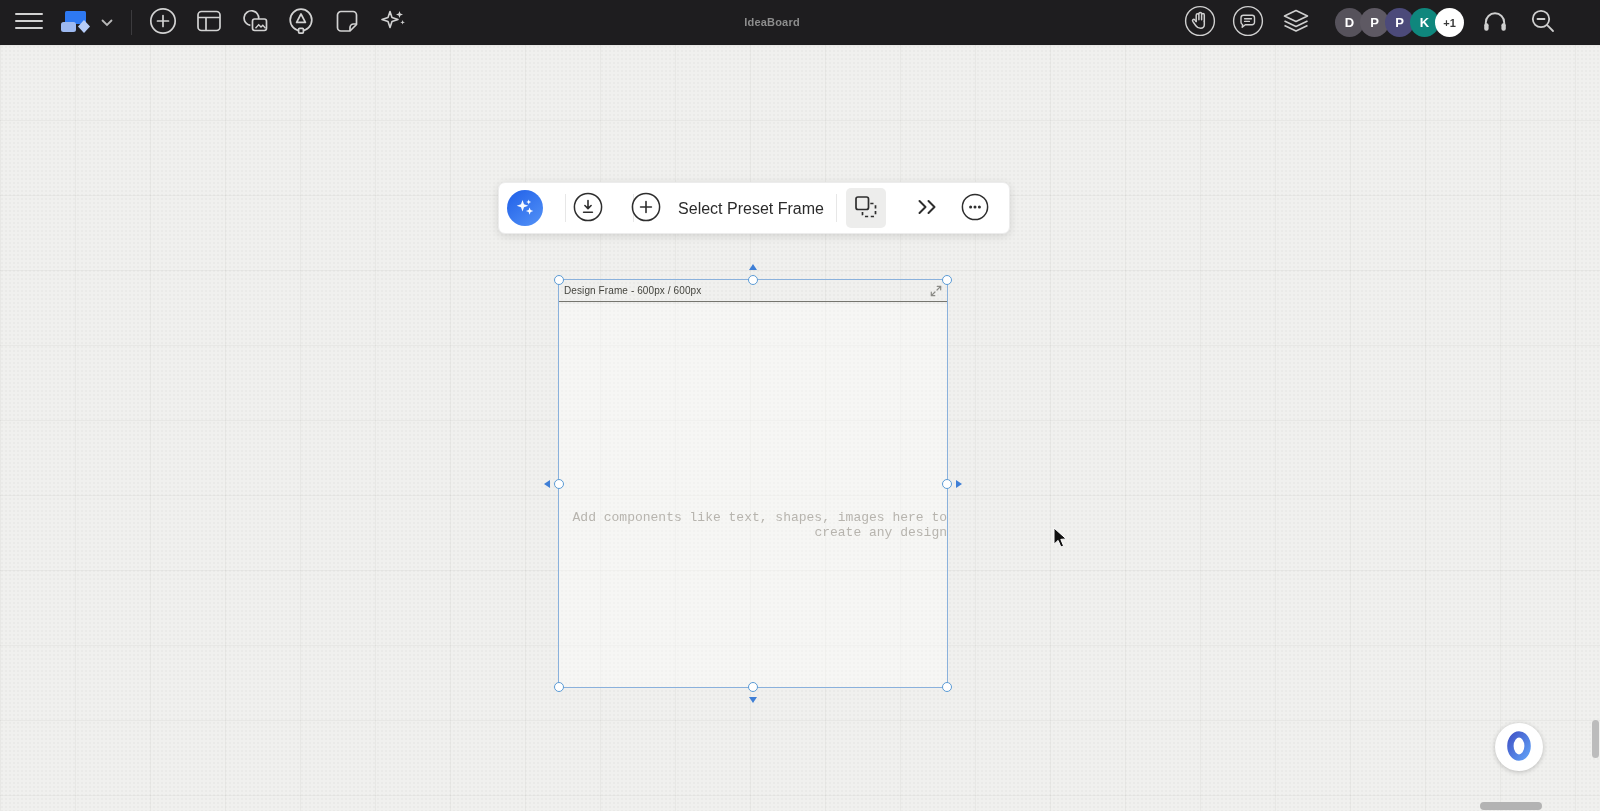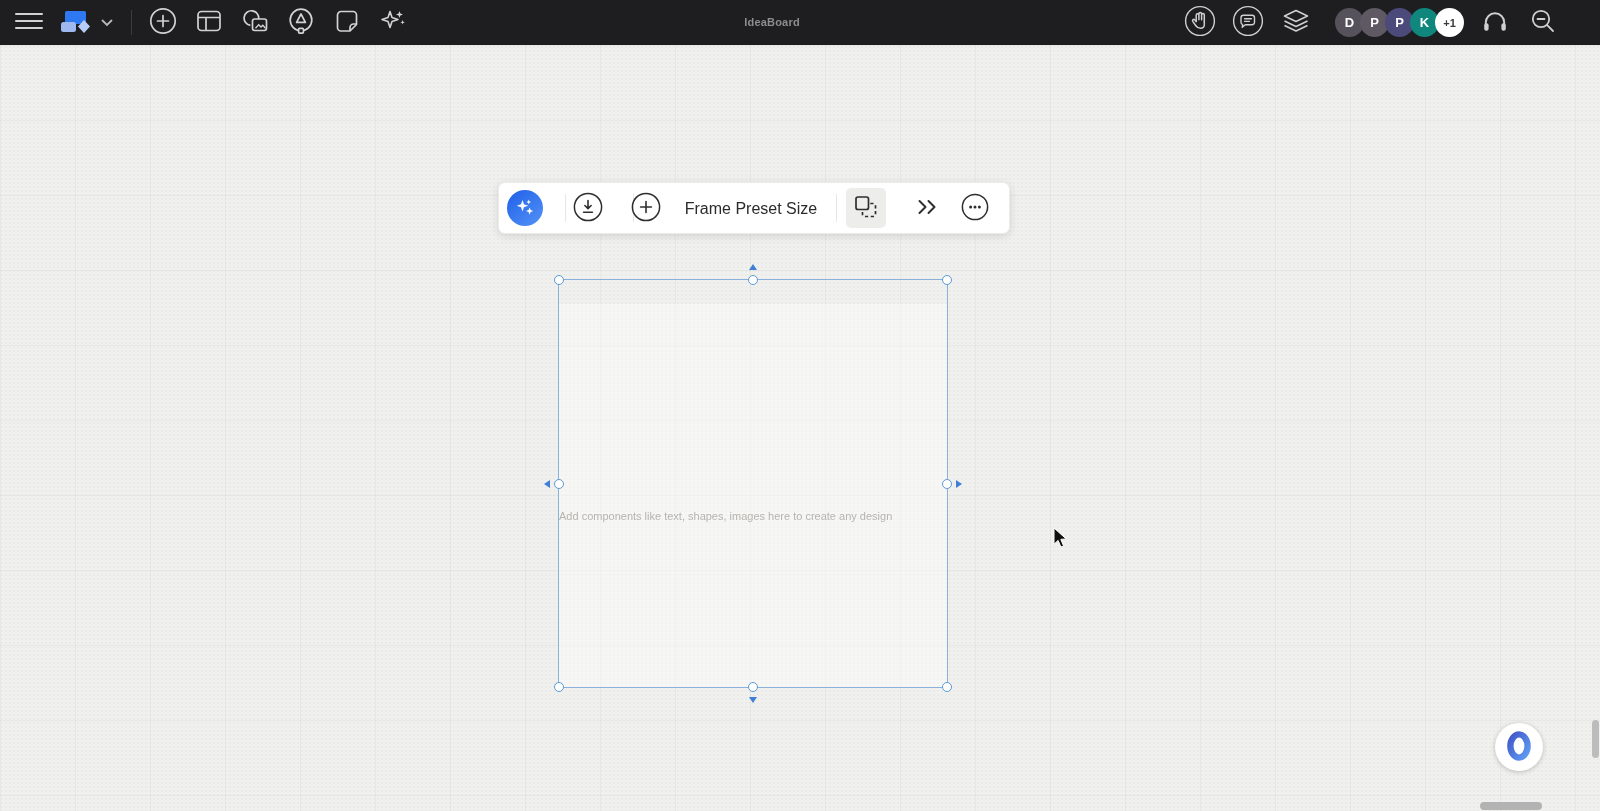--- a/index.html
+++ b/index.html
@@ -50,22 +50,22 @@
 
   
   .selection{position:absolute;left:558px;top:279px;width:390px;height:409px;
       border:1.5px solid #8ab1dc;box-sizing:border-box;z-index:3;}
   .frame-header{position:absolute;left:0;top:0;right:0;height:22px;display:flex;align-items:center;
       padding:0 5px;box-sizing:border-box;border-bottom:1.7px solid #76766f;
       font-size:10px;color:#45453f;letter-spacing:.1px;}
   .frame-title{white-space:nowrap;}
   .frame-expand{position:absolute;right:5px;top:5px;background:none;border:none;padding:0;cursor:pointer;}
   .frame-body{position:absolute;left:0;top:23.7px;right:0;bottom:0;background:rgba(253,253,251,0.45);}
-  .frame-placeholder{position:absolute;left:0;right:0;top:206px;text-align:left;
-      font-size:11px;color:#b7b4ae;}
+  .frame-placeholder{position:absolute;left:0;right:0;top:206px;text-align:right;
+      font-size:13px;color:#b7b4ae;font-family:Liberation Mono, monospace;}
   .handle{position:absolute;width:8px;height:8px;background:#fff;border:1.6px solid #5b9bd5;
       border-radius:50%;transform:translate(-50%,-50%);z-index:4;}
   .tri{position:absolute;width:0;height:0;z-index:4;}
   .tri-up{left:50%;top:-16px;transform:translateX(-50%);
       border-left:4.5px solid transparent;border-right:4.5px solid transparent;border-bottom:6.5px solid #3f7fd6;}
   .tri-down{left:50%;bottom:-16px;transform:translateX(-50%);
       border-left:4.5px solid transparent;border-right:4.5px solid transparent;border-top:6.5px solid #3f7fd6;}
   .tri-left{left:-15px;top:50%;transform:translateY(-50%);
       border-top:4.5px solid transparent;border-bottom:4.5px solid transparent;border-right:6.5px solid #3f7fd6;}
   .tri-right{right:-15px;top:50%;transform:translateY(-50%);
@@ -254,21 +254,21 @@
     </button>
     <div class="ft-divider" style="left:134px"></div>
     <button class="ft-item" style="left:131px;width:32px;height:32px">
       <span>
         <svg width="32" height="32" viewBox="0 0 32 32" fill="none" stroke="#2e2e2e" stroke-width="1.6" stroke-linecap="round">
           <circle cx="16" cy="16" r="13.6" stroke-width="1.5"></circle>
           <path d="M16 10.6v10.8M10.6 16h10.8"></path>
         </svg>
       </span>
     </button>
-    <button class="preset-label">Frame Preset Size</button>
+    <button class="preset-label">Select Preset Frame</button>
     <div class="ft-divider" style="left:337px"></div>
     <button class="ft-item frame-resize-btn">
       <span>
         <svg width="28" height="28" viewBox="0 0 28 28" fill="none" stroke="#2e2e2e" stroke-width="1.7">
           <rect x="10.5" y="10.5" width="13" height="13" rx="2" stroke-dasharray="3.2 2.6"></rect>
           <rect x="4" y="4" width="12.5" height="12.5" rx="2" fill="#ededec"></rect>
         </svg>
       </span>
     </button>
     <button class="ft-item" style="left:412px;width:32px;height:32px">
@@ -287,20 +287,31 @@
               <circle cx="10.6" cy="15" r="1.5"></circle>
               <circle cx="15" cy="15" r="1.5"></circle>
               <circle cx="19.4" cy="15" r="1.5"></circle>
             </g>
         </svg>
       </span>
     </button>
   </div>
 
   <div class="selection">
+    <div class="frame-header">
+      <span class="frame-title">Design Frame - 600px / 600px</span>
+      <button class="frame-expand">
+        <span>
+          <svg width="12" height="12" viewBox="0 0 12 12" fill="none" stroke="#8a8a86" stroke-width="1.2" stroke-linecap="round">
+            <path d="M7.2 1.3 H10.7 V4.8 M10.7 1.3 L7 5"></path>
+            <path d="M4.8 10.7 H1.3 V7.2 M1.3 10.7 L5 7"></path>
+          </svg>
+        </span>
+      </button>
+    </div>
     <div class="frame-body">
       <div class="frame-placeholder">Add components like text, shapes, images here to create any design</div>
     </div>
 
     <div class="handle" style="left:0%;top:0%"></div>
     <div class="handle" style="left:50%;top:0%"></div>
     <div class="handle" style="left:100%;top:0%"></div>
     <div class="handle" style="left:0%;top:50%"></div>
     <div class="handle" style="left:100%;top:50%"></div>
     <div class="handle" style="left:0%;top:100%"></div>

